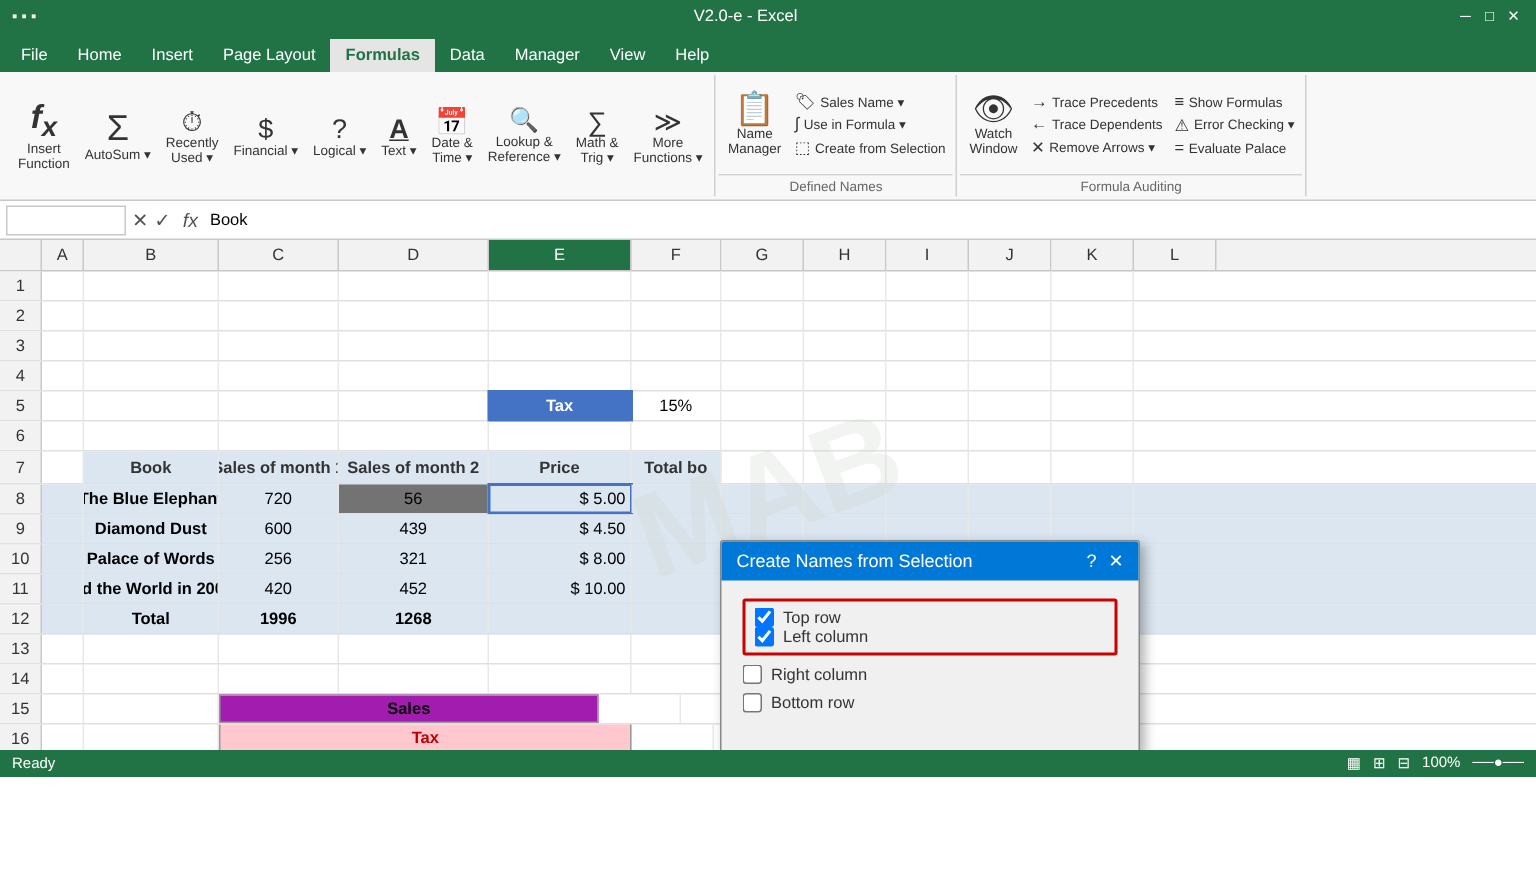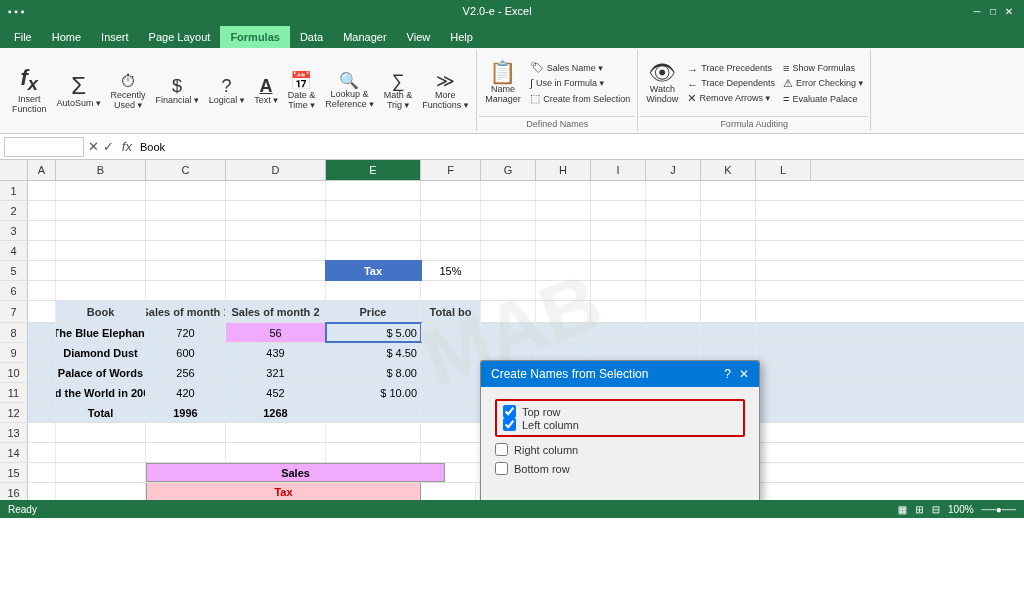--- a/index.html
+++ b/index.html
@@ -31,21 +31,21 @@
     .ribbon-tab {
       padding: 4px 10px;
       color: white;
       font-size: 11px;
       cursor: pointer;
       height: 22px;
       display: flex;
       align-items: center;
     }
     .ribbon-tab.active {
-      background: #86efac;
+      background: #e5e5e5;
       color: #217346;
       font-weight: bold;
     }
 
     
     .ribbon {
       background: #f8f8f8;
       border-bottom: 1px solid #c8c8c8;
       display: flex;
       align-items: stretch;
@@ -543,21 +543,21 @@
       <div class="cell" style="width:55px;"></div>
       <div class="cell" style="width:55px;"></div>
       <div class="cell" style="width:55px;"></div>
     </div>
 
     <div class="row" style="height:20px; background:#dce6f1;">
       <div class="row-header">8</div>
       <div class="cell" style="width:28px;"></div>
       <div class="cell bold center" style="width:90px; background:#dce6f1;">The Blue Elephant</div>
       <div class="cell center" style="width:80px; background:#dce6f1;">720</div>
-      <div class="cell center" style="width:100px; background:#f0abfc;text-align:center;">56</div>
+      <div class="cell center" style="width:100px; background:#737373;text-align:center;">56</div>
       <div class="cell right" style="width:95px; background:#dce6f1; outline: 2px solid #4472c4; outline-offset:-1px;">$ 5.00</div>
       <div class="cell" style="width:60px; background:#dce6f1;"></div>
       <div class="cell" style="width:55px;"></div>
       <div class="cell" style="width:55px;"></div>
       <div class="cell" style="width:55px;"></div>
       <div class="cell" style="width:55px;"></div>
       <div class="cell" style="width:55px;"></div>
     </div>
 
     <div class="row" style="background:#dce6f1;">
@@ -647,21 +647,21 @@
       <div class="cell" style="width:55px;"></div>
       <div class="cell" style="width:55px;"></div>
       <div class="cell" style="width:55px;"></div>
       <div class="cell" style="width:55px;"></div>
     </div>
 
     <div class="row">
       <div class="row-header">15</div>
       <div class="cell" style="width:28px;"></div>
       <div class="cell" style="width:90px;"></div>
-      <div class="cell bold center" style="width:299px; border:1px solid #999; background:#f0abfc;">Sales</div>
+      <div class="cell bold center" style="width:253px; border:1px solid #999; background:#a21caf;">Sales</div>
       <div class="cell" style="width:55px;"></div>
       <div class="cell" style="width:55px;"></div>
     </div>
 
     <div class="row">
       <div class="row-header">16</div>
       <div class="cell" style="width:28px;"></div>
       <div class="cell" style="width:90px;"></div>
       <div class="cell bold center" style="width:275px; border:1px solid #999; border-top:none; background:#ffc7ce; color:#c00000;">Tax</div>
       <div class="cell" style="width:55px;"></div>

